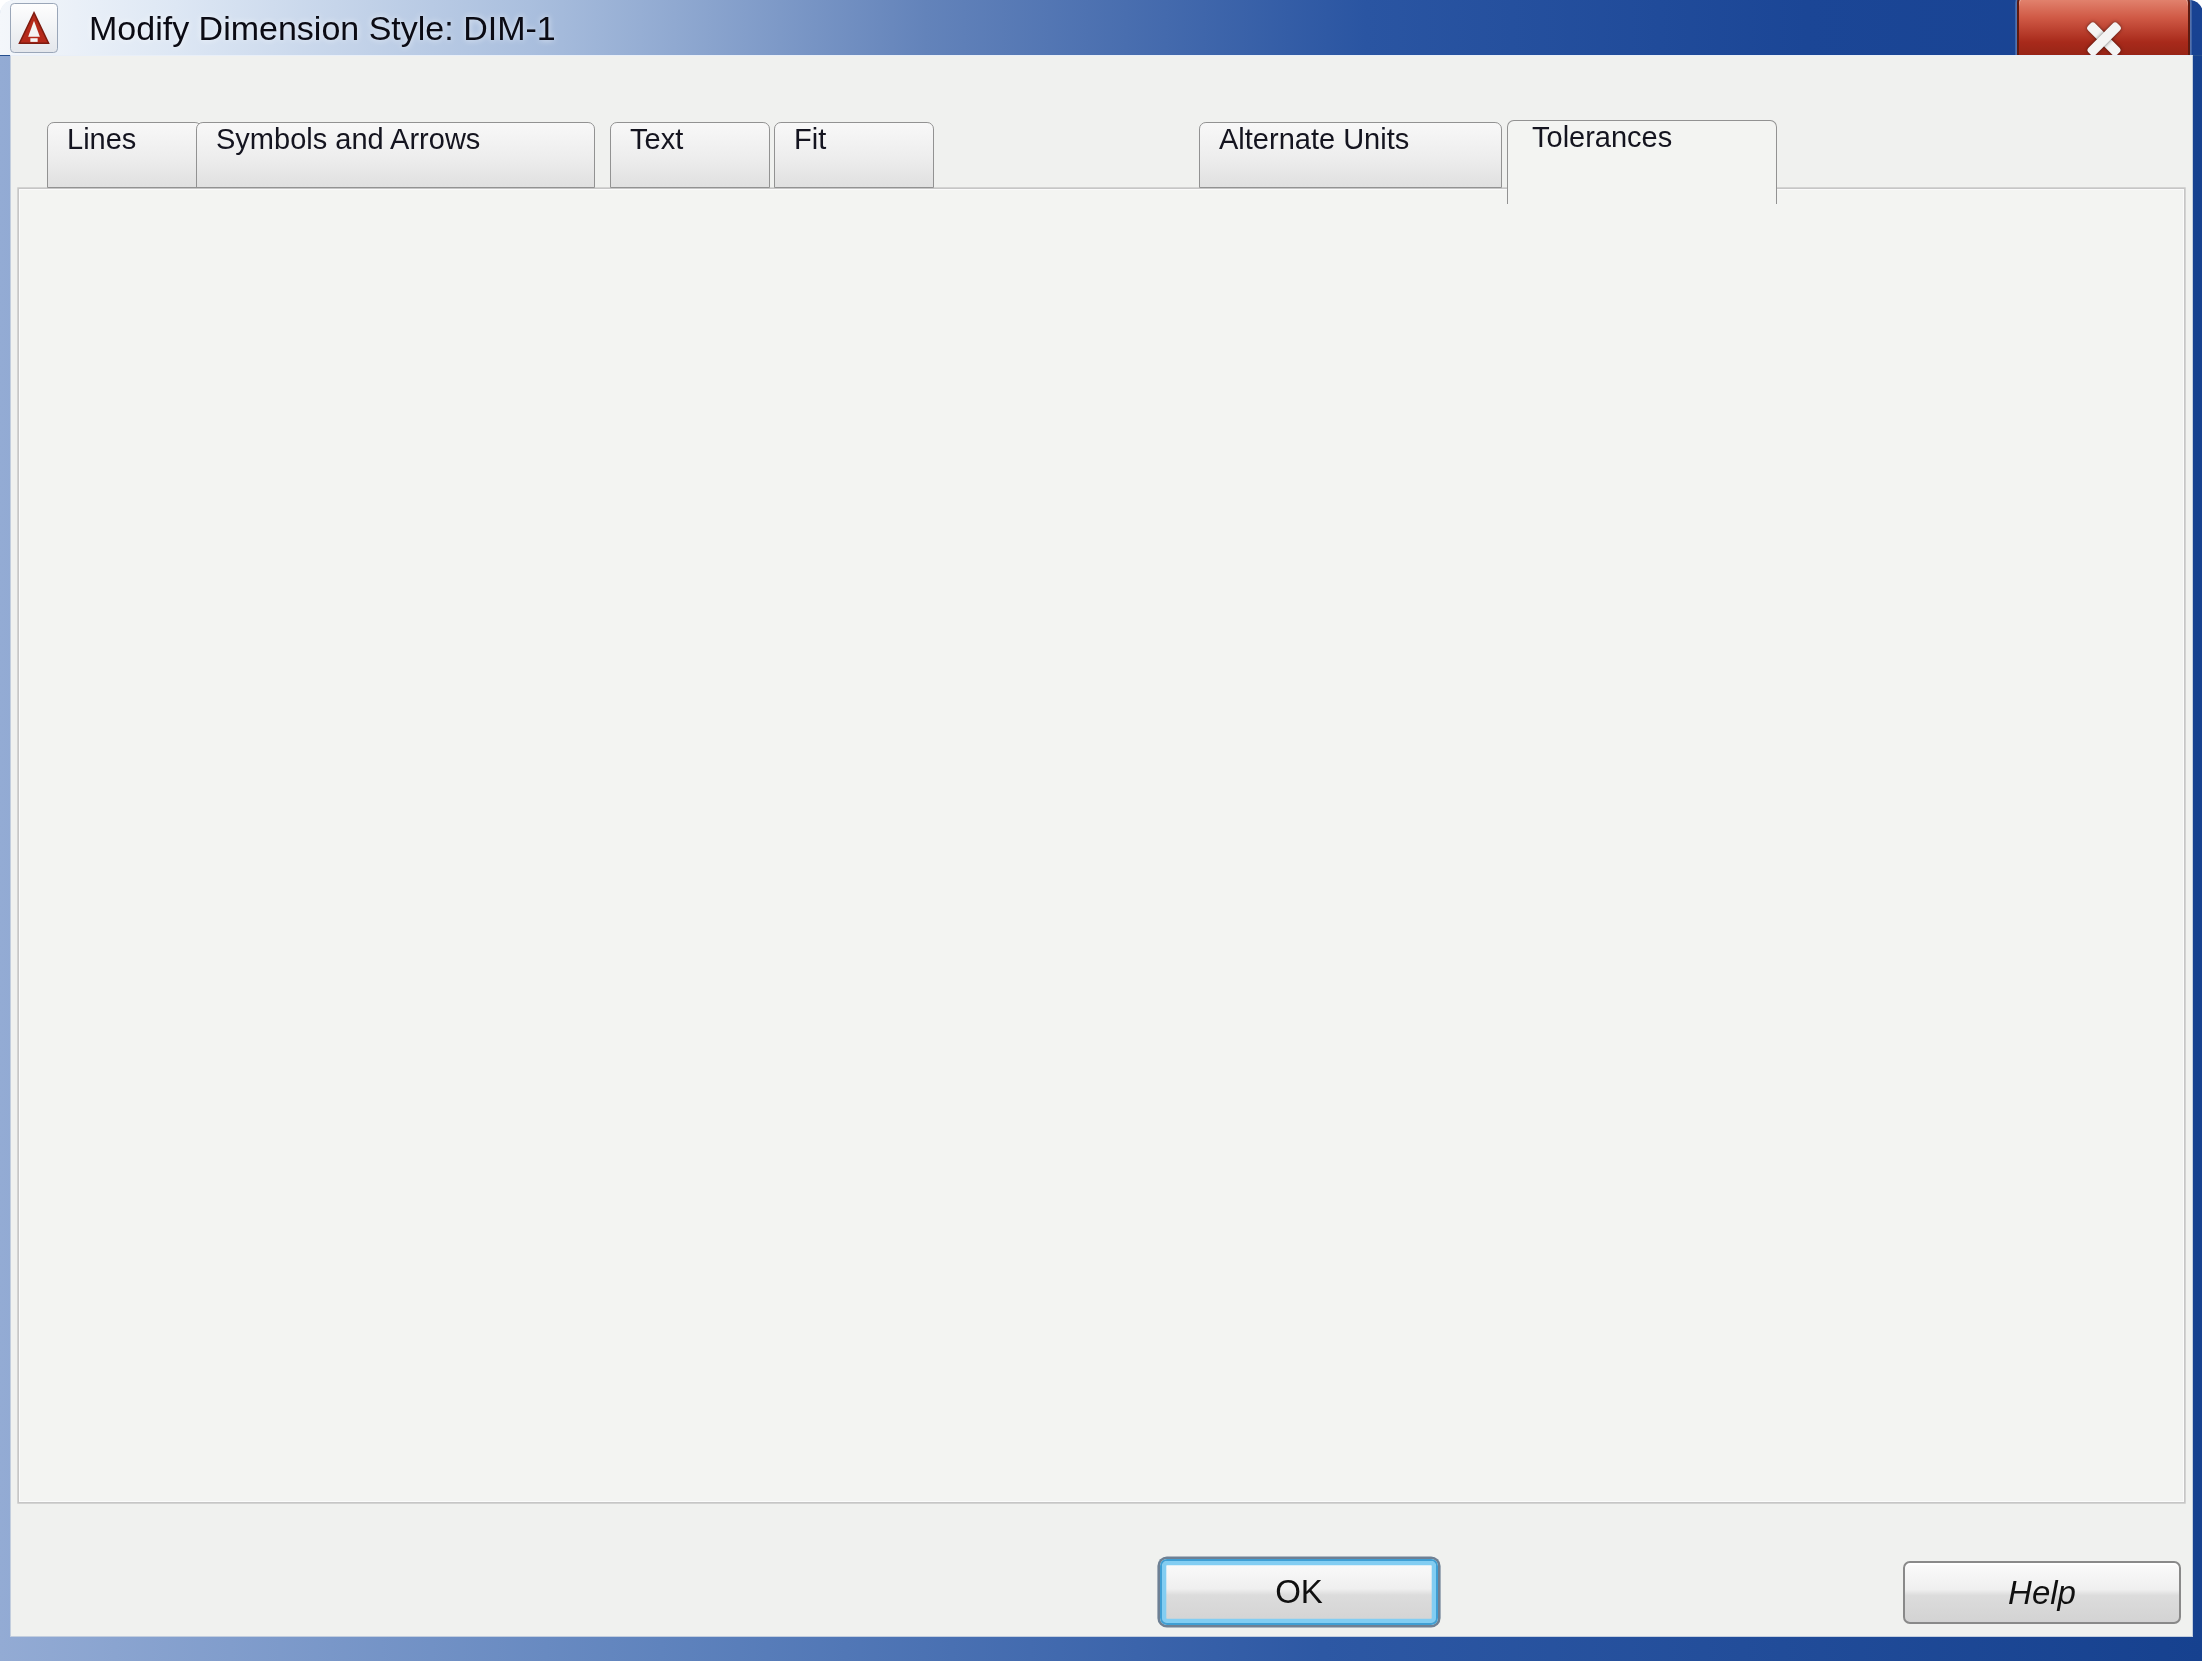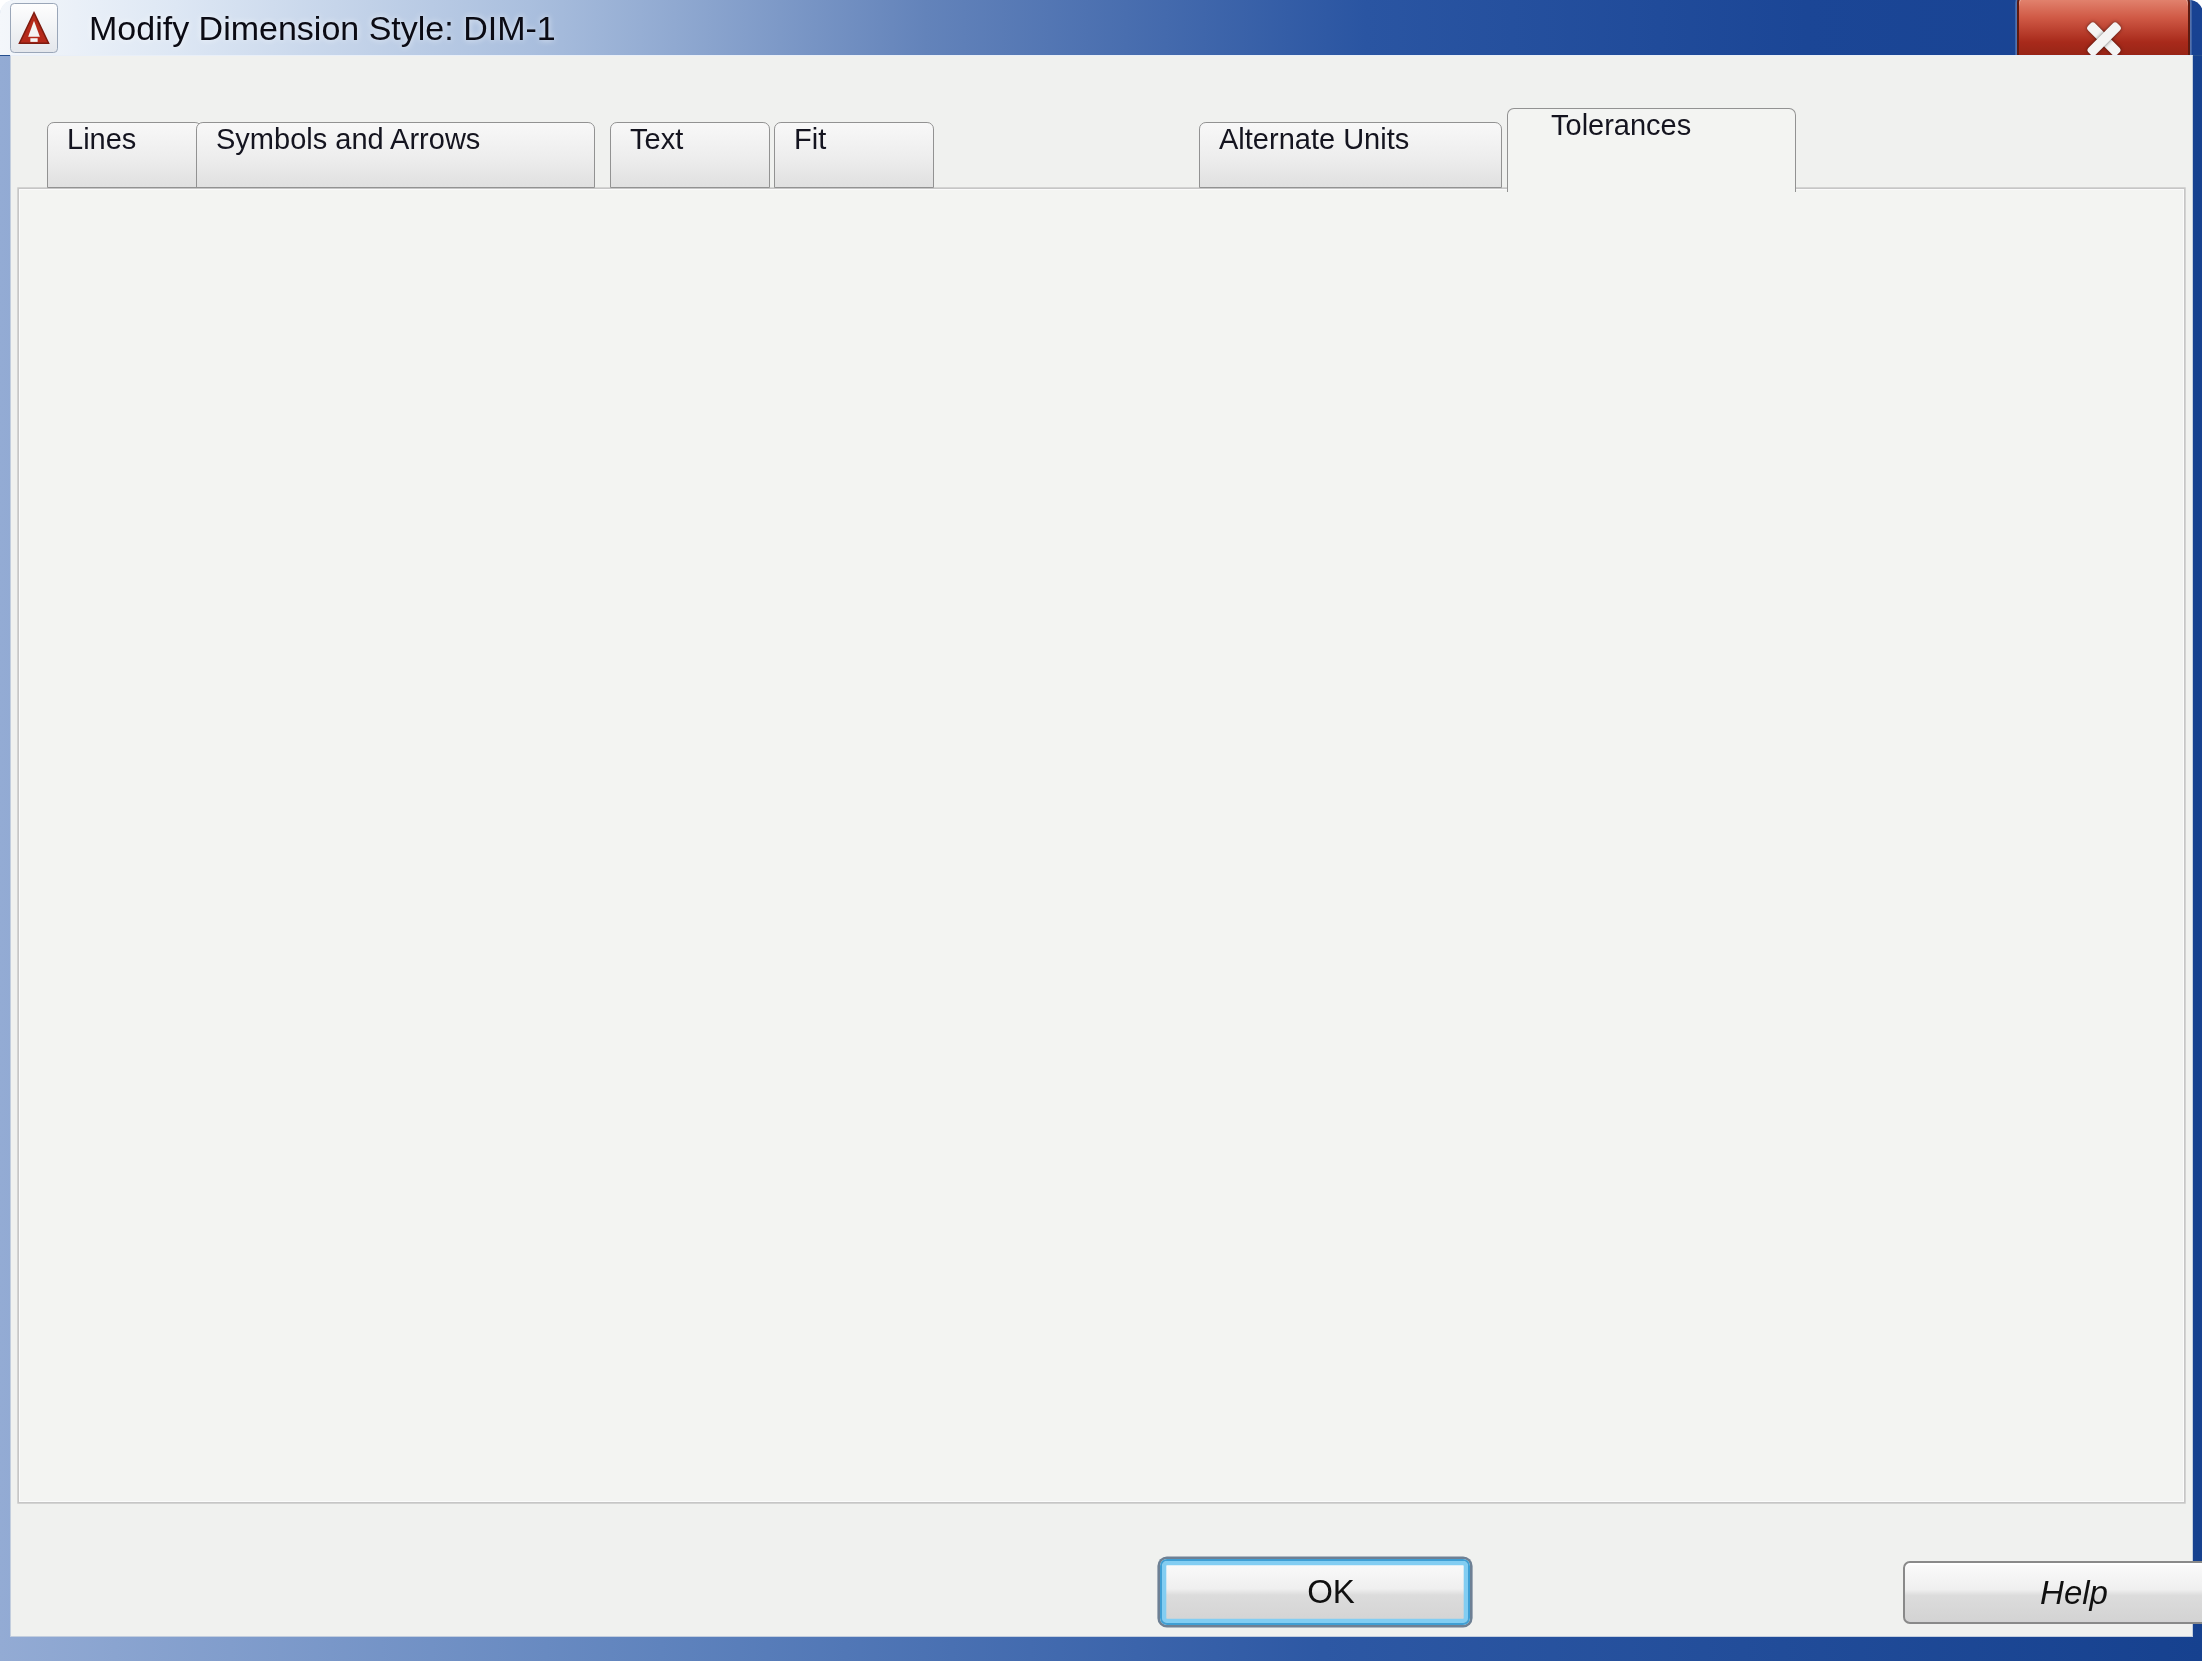--- a/index.html
+++ b/index.html
@@ -22,21 +22,21 @@
   .close-x::before{transform:translate(-50%,-50%) rotate(45deg);}
   .close-x::after{transform:translate(-50%,-50%) rotate(-45deg);}
   .client{position:absolute;left:10.3px;top:55px;right:10.3px;bottom:24px;background:#f0f1ef;
     border:1.7px solid #c3cede;border-top-color:#e9eff8;}
 
   
   .tab{position:absolute;top:122px;height:64px;background:linear-gradient(#f8f8f8,#ededed 55%,#e0e0e0);
     border:1.7px solid #929292;border-radius:6.9px 6.9px 0 0;display:flex;align-items:flex-start;justify-content:flex-start;
     font-size:29px;color:#14141f;z-index:2;}
   .tab span{padding-left:19px;white-space:nowrap;}
-  .tab.active{top:108px;height:83px;background:#f3f4f2;border-bottom:none;z-index:4;padding-left:19px;}
+  .tab.active{top:120px;height:83px;background:#f3f4f2;border-bottom:none;z-index:4;}
   .tab.active span{padding-left:24px;}
 
   
   .page{position:absolute;left:19px;top:189px;width:2163px;height:1311px;background:#f3f4f2;
     border:1.7px solid #fbfbfb;box-shadow:0 0 0 1.7px #c6c6c6;z-index:1;}
 
   .groupbox{position:absolute;border:1.7px solid #dde4ee;border-radius:8.6px;
     box-shadow:inset 0 0 0 0.9px rgba(255,255,255,.85);}
   .grouplabel{position:absolute;top:-20.6px;font-size:30px;color:#101010;background:#f3f4f2;
     padding:0 10.3px;white-space:nowrap;line-height:38px;}
@@ -74,21 +74,21 @@
   .rad .dot{position:absolute;inset:8.6px;border-radius:50%;background:#878d96;
     box-shadow:inset 0 0 0 3.4px #aeb4bc;}
 
   .preview{position:absolute;left:1153px;top:213px;width:989px;height:540px;background:#000;
     border-top:3.4px solid #8c8c8c;border-left:3.4px solid #8c8c8c;border-bottom:3.4px solid #fafafa;border-right:3.4px solid #fafafa;
     box-shadow:0 0 0 0.9px #c9c9c9;}
 
   .btn{position:absolute;border:2.6px solid #898989;border-radius:6.9px;
     background:linear-gradient(#fbfbfb,#efefef 45%,#dcdcdc 55%,#d3d3d3);
     font-size:33px;color:#101010;display:flex;align-items:center;justify-content:center;
-    box-shadow:inset 0 1.7px 0 #ffffff;padding-left:32px;}
+    box-shadow:inset 0 1.7px 0 #ffffff;}
   .btn.focus{border-color:#3f9fd4;box-shadow:0 0 0 2.6px #6e8094,inset 0 0 0 4.3px #82cdf2,inset 0 1.7px 0 #ffffff;}
 
   svg text{font-family:"Liberation Sans",sans-serif;}
 </style>
 </head>
 <body>
 
 <div class="window">
 
   <div class="titlebar">

